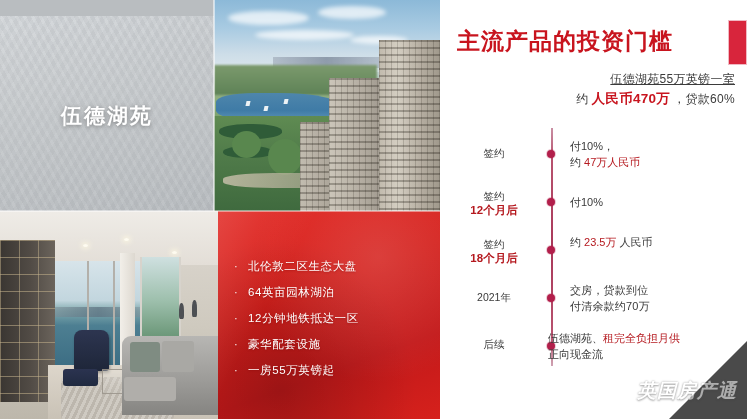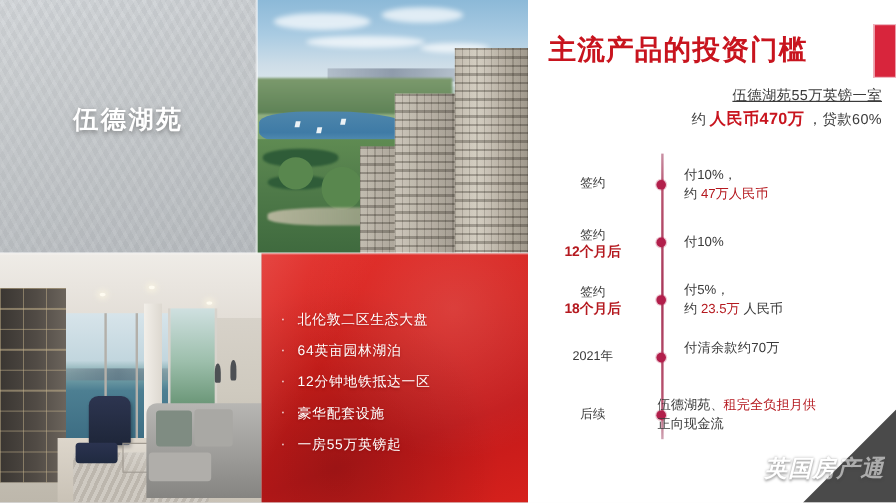--- a/index.html
+++ b/index.html
@@ -19,21 +19,21 @@
   
   #left-collage {
     position: absolute; left: 0; top: 0;
     width: 440px; height: 419px;
     overflow: hidden;
     background: #b9bdc0;
   }
 
   
   .panel-topleft {
-    position: absolute; left: 0; top: 0;
+    position: absolute; left: 0; top: 16px;
     width: 214px; height: 211px;
     overflow: hidden;
     background:
       linear-gradient(135deg, rgba(205,208,210,.82) 0%, rgba(186,190,193,.86) 45%, rgba(168,173,177,.88) 100%),
       linear-gradient(to bottom, #9fb5c9 0%, #b3bcc2 35%, #a9aeb1 70%, #9da2a6 100%);
   }
   .panel-topleft .facade {
     position: absolute; inset: 0;
     background:
       repeating-linear-gradient(62deg, rgba(255,255,255,.14) 0 3px, rgba(120,120,125,.10) 3px 7px),
@@ -439,39 +439,39 @@
         </div>
       </div>
 
       <div class="tl-row" style="top:96px;">
         <div class="tl-left" style="top:13px;">
           <div class="l1">签约</div>
           <div class="l2">18个月后</div>
         </div>
         <div class="tl-node" style="top:22px;"></div>
         <div class="tl-right" style="top:11px;">
-          <div class="r">付5%，</div>
           <div class="r">
             <span>约 </span><span class="r-hi">23.5万</span><span> 人民币</span>
           </div>
         </div>
       </div>
 
       <div class="tl-row" style="top:144px;">
         <div class="tl-left" style="top:18px;">
           <div class="l1">2021年</div>
         </div>
         <div class="tl-node" style="top:22px;"></div>
         <div class="tl-right" style="top:11px;">
+          <div class="r r-wide">交房，贷款到位</div>
           <div class="r r-wide">付清余款约70万</div>
         </div>
       </div>
 
       <div class="tl-row" style="top:192px;">
-        <div class="tl-left" style="top:18px;">
+        <div class="tl-left" style="top:18px;font-family:Liberation Serif, serif;">
           <div class="l1">后续</div>
         </div>
         <div class="tl-node" style="top:22px;"></div>
         <div class="tl-right" style="top:11px; left:108px; width:190px;">
           <div class="r nowrap">
             <span>伍德湖苑、</span><span class="r-hi">租完全负担月供</span>
           </div>
           <div class="r">正向现金流</div>
         </div>
       </div>

